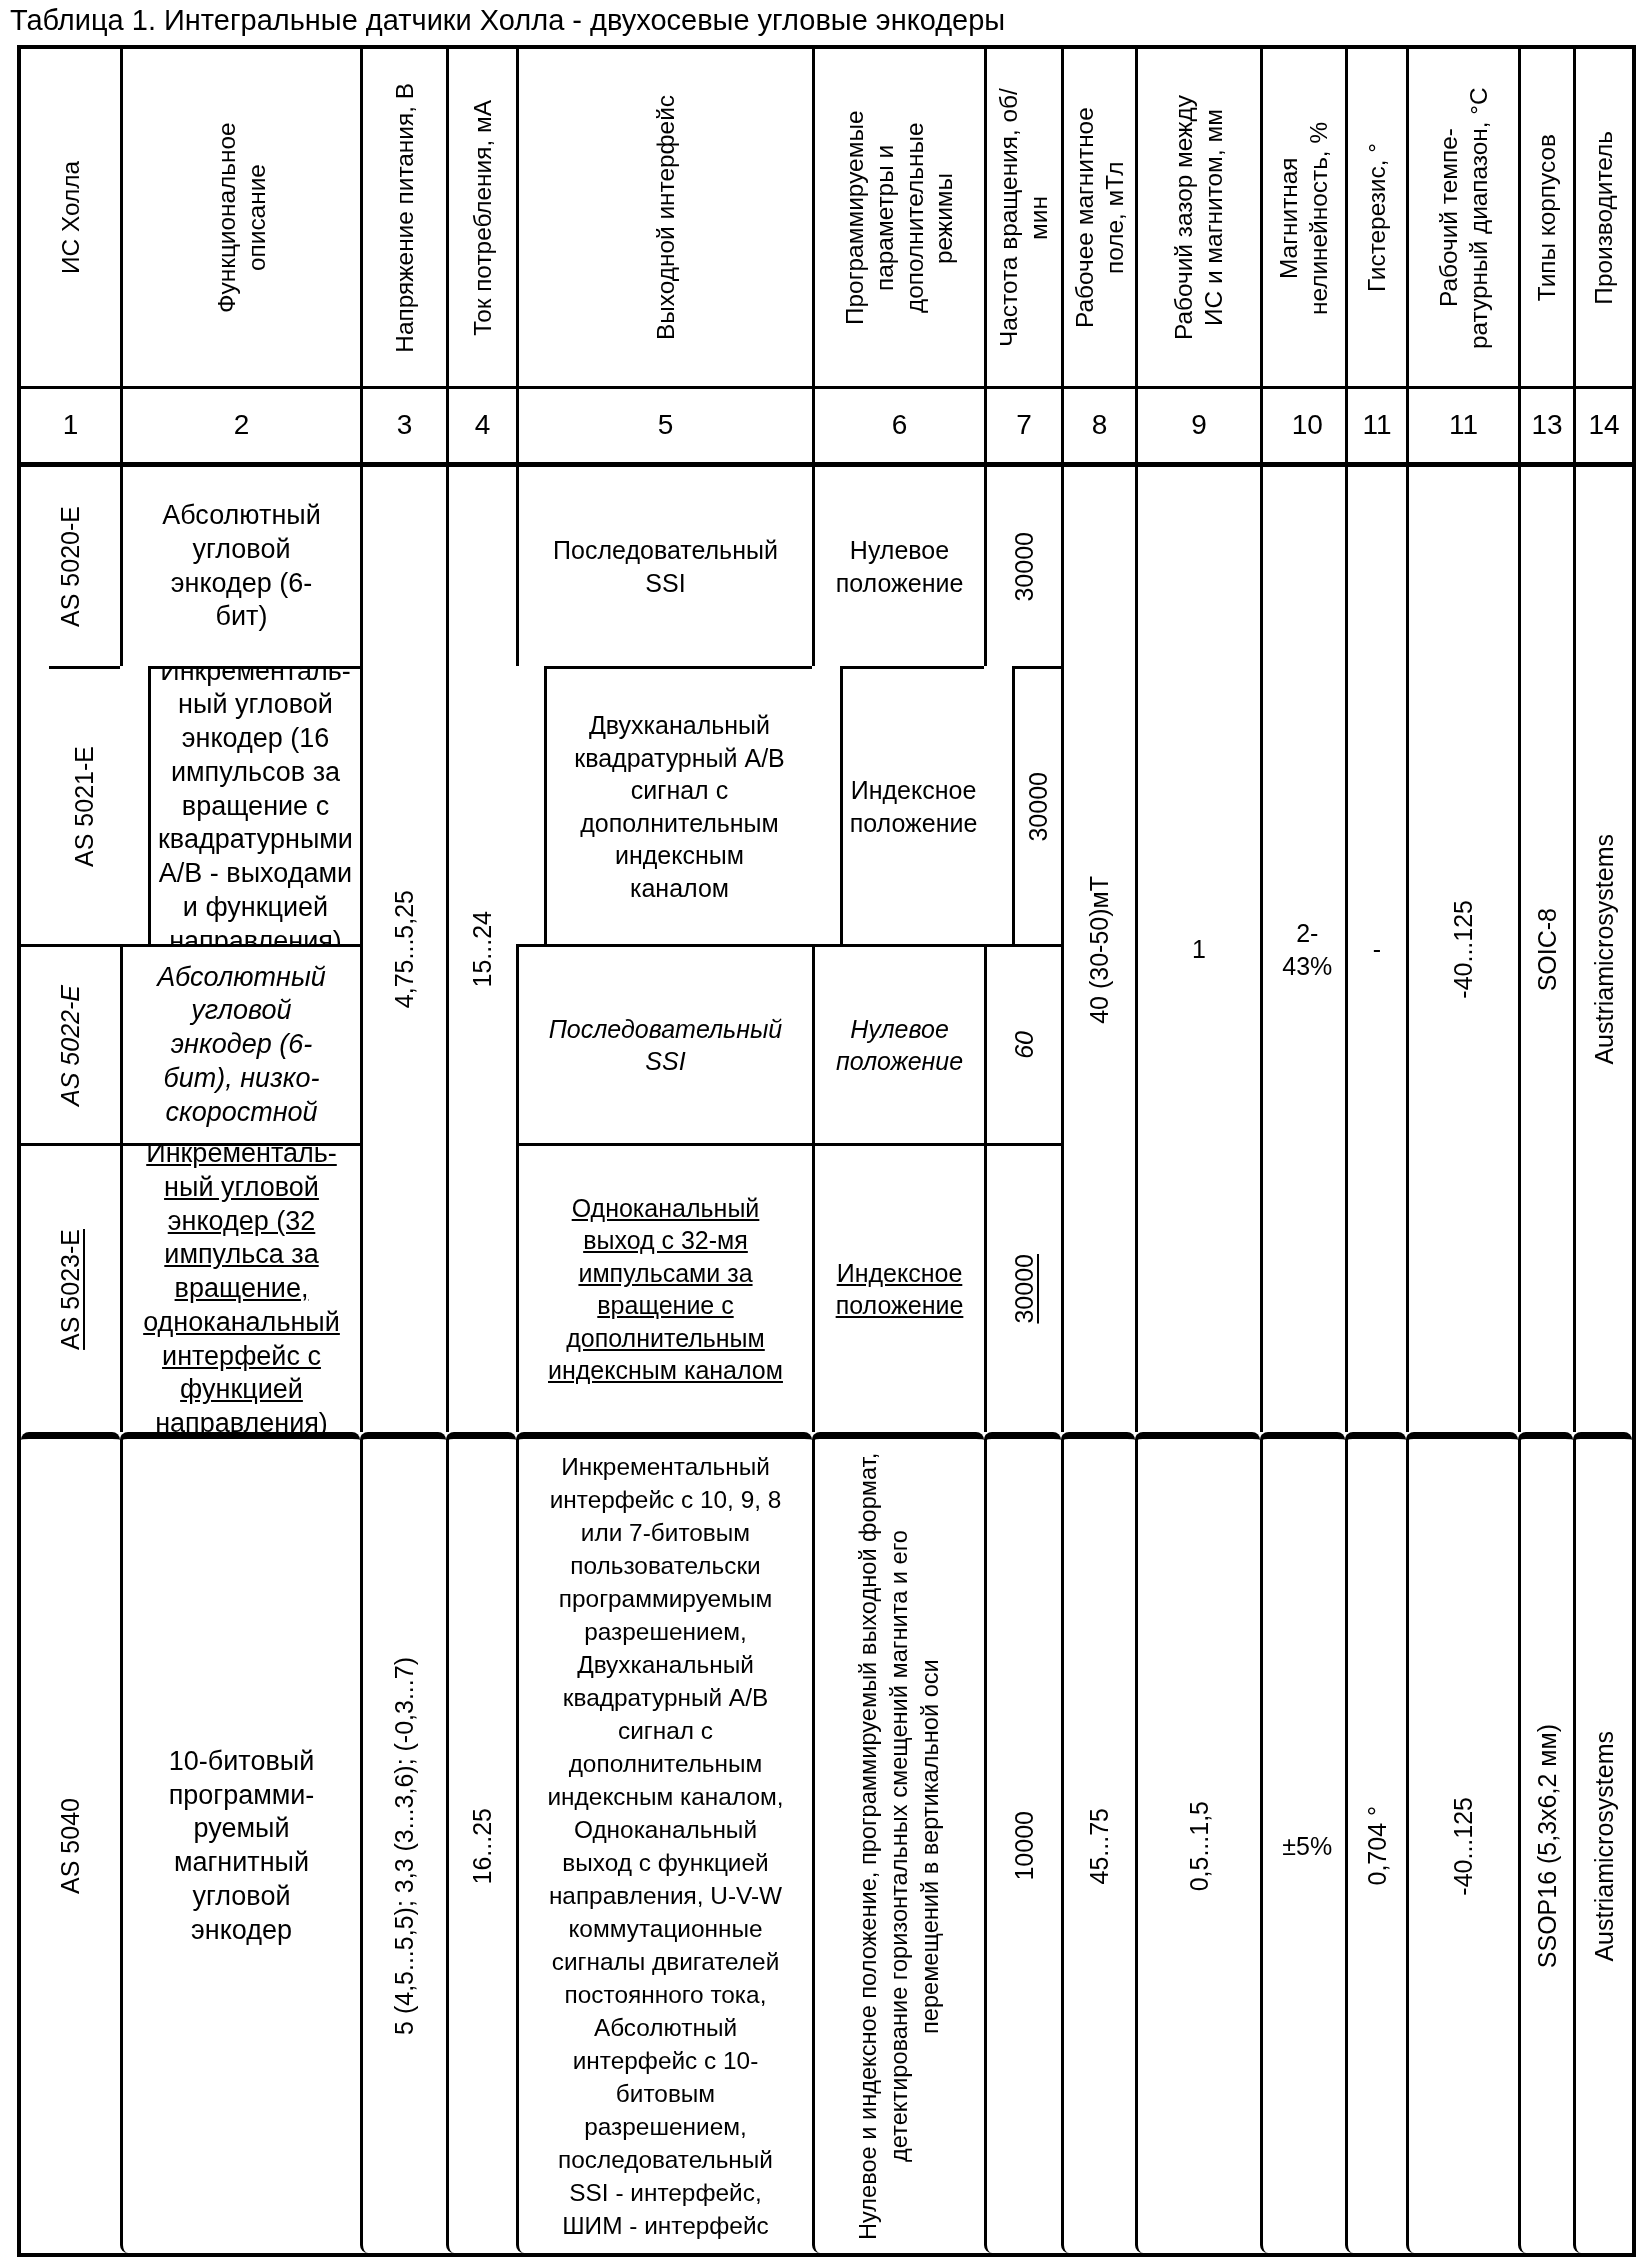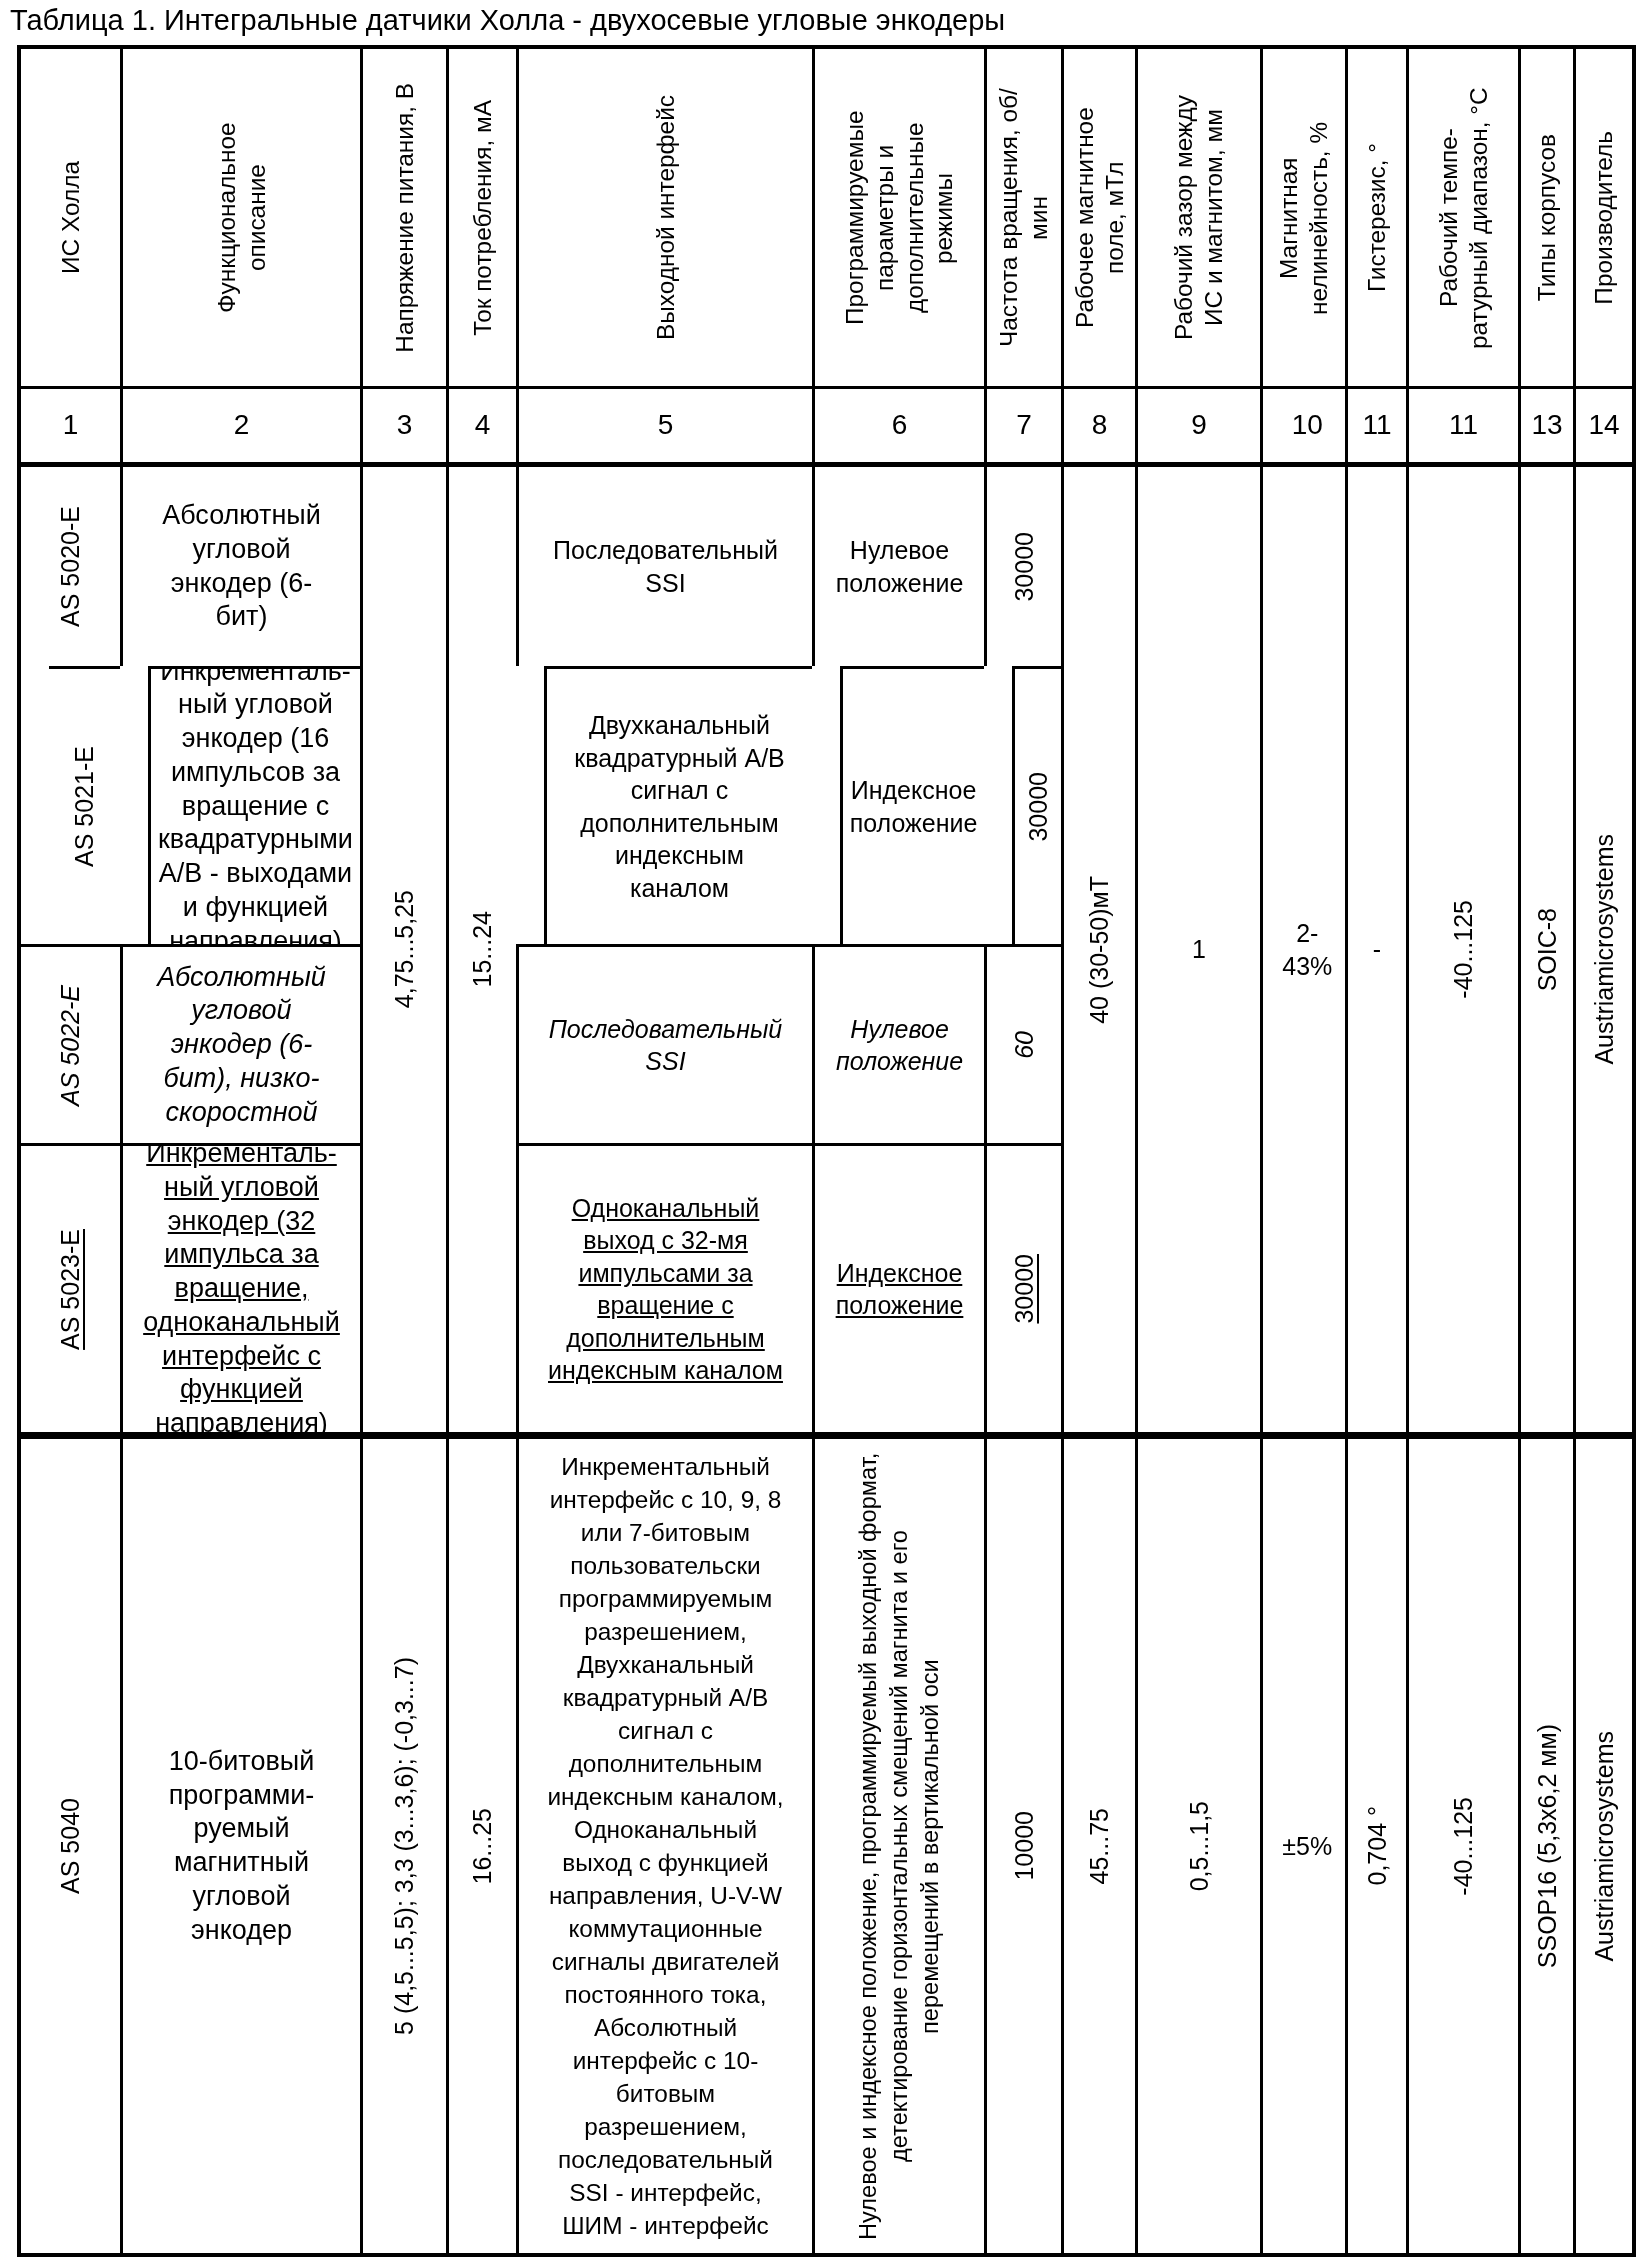--- a/index.html
+++ b/index.html
@@ -39,21 +39,21 @@
   .c8{grid-column:8;} .c9{grid-column:9;} .c10{grid-column:10;padding-left:20px;} .c11{grid-column:11;}
   .c12{grid-column:12;} .c13{grid-column:13;} .c14{grid-column:14;}
   
   .rh{grid-row:1;border-top:none;font-size:24.4px;line-height:1.22;}
   .rh > span{max-height:286px;}
   .rn{grid-row:2;font-size:28px;}
   .r1{grid-row-start:3;border-top-width:5.9px;}
   .r2{grid-row-start:4;margin-left:28px;}
   .r3{grid-row-start:5;font-style:italic;}
   .r4{grid-row-start:6;text-decoration:underline;}
-  .r5{grid-row-start:7;border-top-width:7.6px;}
+  .r5{grid-row-start:7;border-top-width:7.6px;border-radius:8px;}
   .span4{grid-row-end:span 4;}
   .span4.v > span{max-height:943px;}
   .r5.v > span{max-height:791px;}
   
   .desc{font-size:27px;line-height:1.25;padding:5px 28px;}
   .iface{padding:5px 22px;}
   .iface5{font-size:24.4px;line-height:33px;}
   .params5 > span{font-size:23.6px;line-height:1.32;}
 </style>
 </head>

